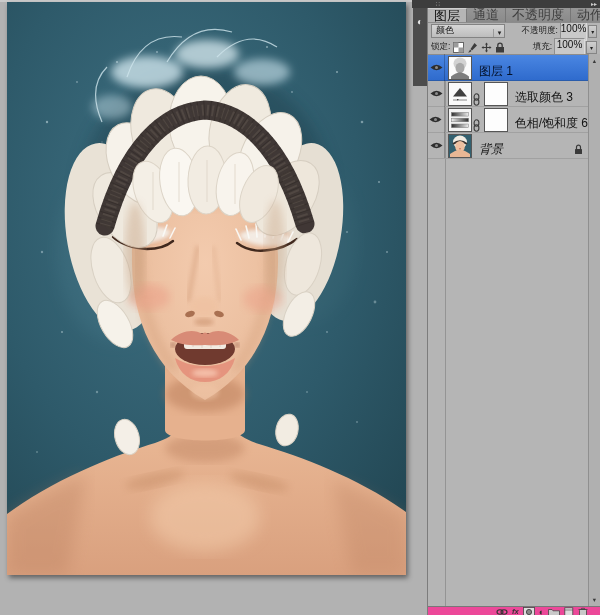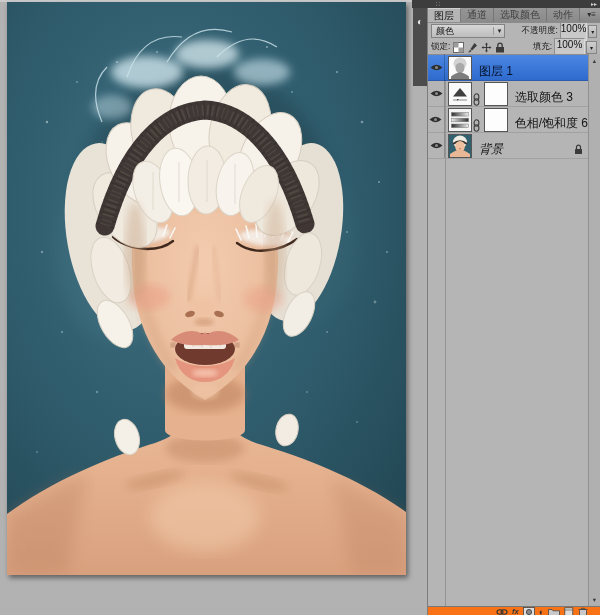--- a/index.html
+++ b/index.html
@@ -22,28 +22,28 @@
   .dock-strip { position:absolute; left:413px; top:8px; width:14px; height:78px; background:#4c4c4c; }
   .dock-strip .adj { display:block; margin:8px auto 0; width:12px; text-align:center;
     color:#e3e3e3; font-size:10px; line-height:12px; }
 
   
   .panel { position:absolute; left:427px; top:8px; width:173px; height:607px;
     background:#b5b5b5; border-left:1px solid #7c7c7c; }
 
   .tabbar { position:relative; height:15px; background:linear-gradient(#9e9e9e,#868686);
     display:flex; align-items:flex-end; border-bottom:1px solid #8c8c8c; }
-  .tab { height:14px; padding:0 6px; font-size:10px; line-height:14px; color:#3f3f3f;
+  .tab { height:14px; padding:0 6px; font-size:13px; line-height:14px; color:#3f3f3f;
     border-right:1px solid #767676; background:linear-gradient(#969696,#8a8a8a); white-space:nowrap; }
   .tab.active { background:#b5b5b5; color:#111; border-right:1px solid #7a7a7a;
     border-top:1px solid #cfcfcf; }
   .panel-menu { margin-left:auto; padding-right:4px; font-size:8px; color:#2e2e2e; line-height:14px; }
 
   .optrow { display:flex; align-items:center; height:16px; padding:0 3px; font-size:8.5px; color:#1c1c1c; }
-  .dropdown { display:flex; align-items:center; width:100px; height:14px;
+  .dropdown { display:flex; align-items:flex-end; width:100px; height:14px;
     background:linear-gradient(#d6d6d6,#bdbdbd); border:1px solid #838383;
     font-size:9px; color:#111; }
   .dropdown .dd-label { flex:1; padding-left:4px; }
   .dropdown .dd-arrow { width:11px; text-align:center; font-size:7px; color:#222;
     border-left:1px solid #9a9a9a; }
   .opt-label { margin-left:16px; white-space:nowrap; }
   .valbox { width:31px; height:19px; margin-left:2px; background:#c9c9c9;
     border:1px solid #8f8f8f; border-bottom-color:#dadada; border-right-color:#dadada;
     font-size:10px; line-height:12px; text-align:center; color:#111; }
   .minibtn { width:11px; height:13px; margin-left:1px; background:linear-gradient(#cfcfcf,#b2b2b2);
@@ -72,21 +72,21 @@
 
   
   .scrollbar { position:absolute; top:46px; right:0; bottom:9px; width:12px;
     background:#b0b0b0; border-left:1px solid #8f8f8f; }
   .sb-up,.sb-down { position:absolute; left:0; width:11px; height:11px; text-align:center;
     font-size:6.5px; line-height:11px; color:#3a3a3a; }
   .sb-up { top:1px; } .sb-down { bottom:1px; }
 
   
   .bottom-bar { position:absolute; left:0; right:0; bottom:0; height:9px;
-    border-top:1px solid #787878; background:#f97316; overflow:hidden;
+    border-top:1px solid #787878; background:#ec4899; overflow:hidden;
     display:flex; align-items:flex-start; gap:4px; padding-left:68px; }
   .bottom-bar .bicon { height:12px; display:flex; align-items:flex-start; color:#333; }
   .bottom-bar .btxt { font-size:7.5px; font-weight:bold; font-style:italic; line-height:10px; }
   .bottom-bar .bglyph { font-size:9px; line-height:10px; }
 </style>
 </head>
 <body>
 
 <div class="stage">
 
@@ -291,21 +291,21 @@
   </div>
   <div class="dock-strip">
     <span class="adj">◐</span>
   </div>
 
   <div class="panel">
 
     <div class="tabbar">
       <div class="tab active">图层</div>
       <div class="tab">通道</div>
-      <div class="tab">选取颜色</div>
+      <div class="tab">不透明度</div>
       <div class="tab">动作</div>
       <div class="panel-menu">▾≡</div>
     </div>
 
     <div class="optrow">
       <div class="dropdown">
         <span class="dd-label">颜色</span>
         <span class="dd-arrow">▾</span>
       </div>
       <span class="opt-label">不透明度:</span>

